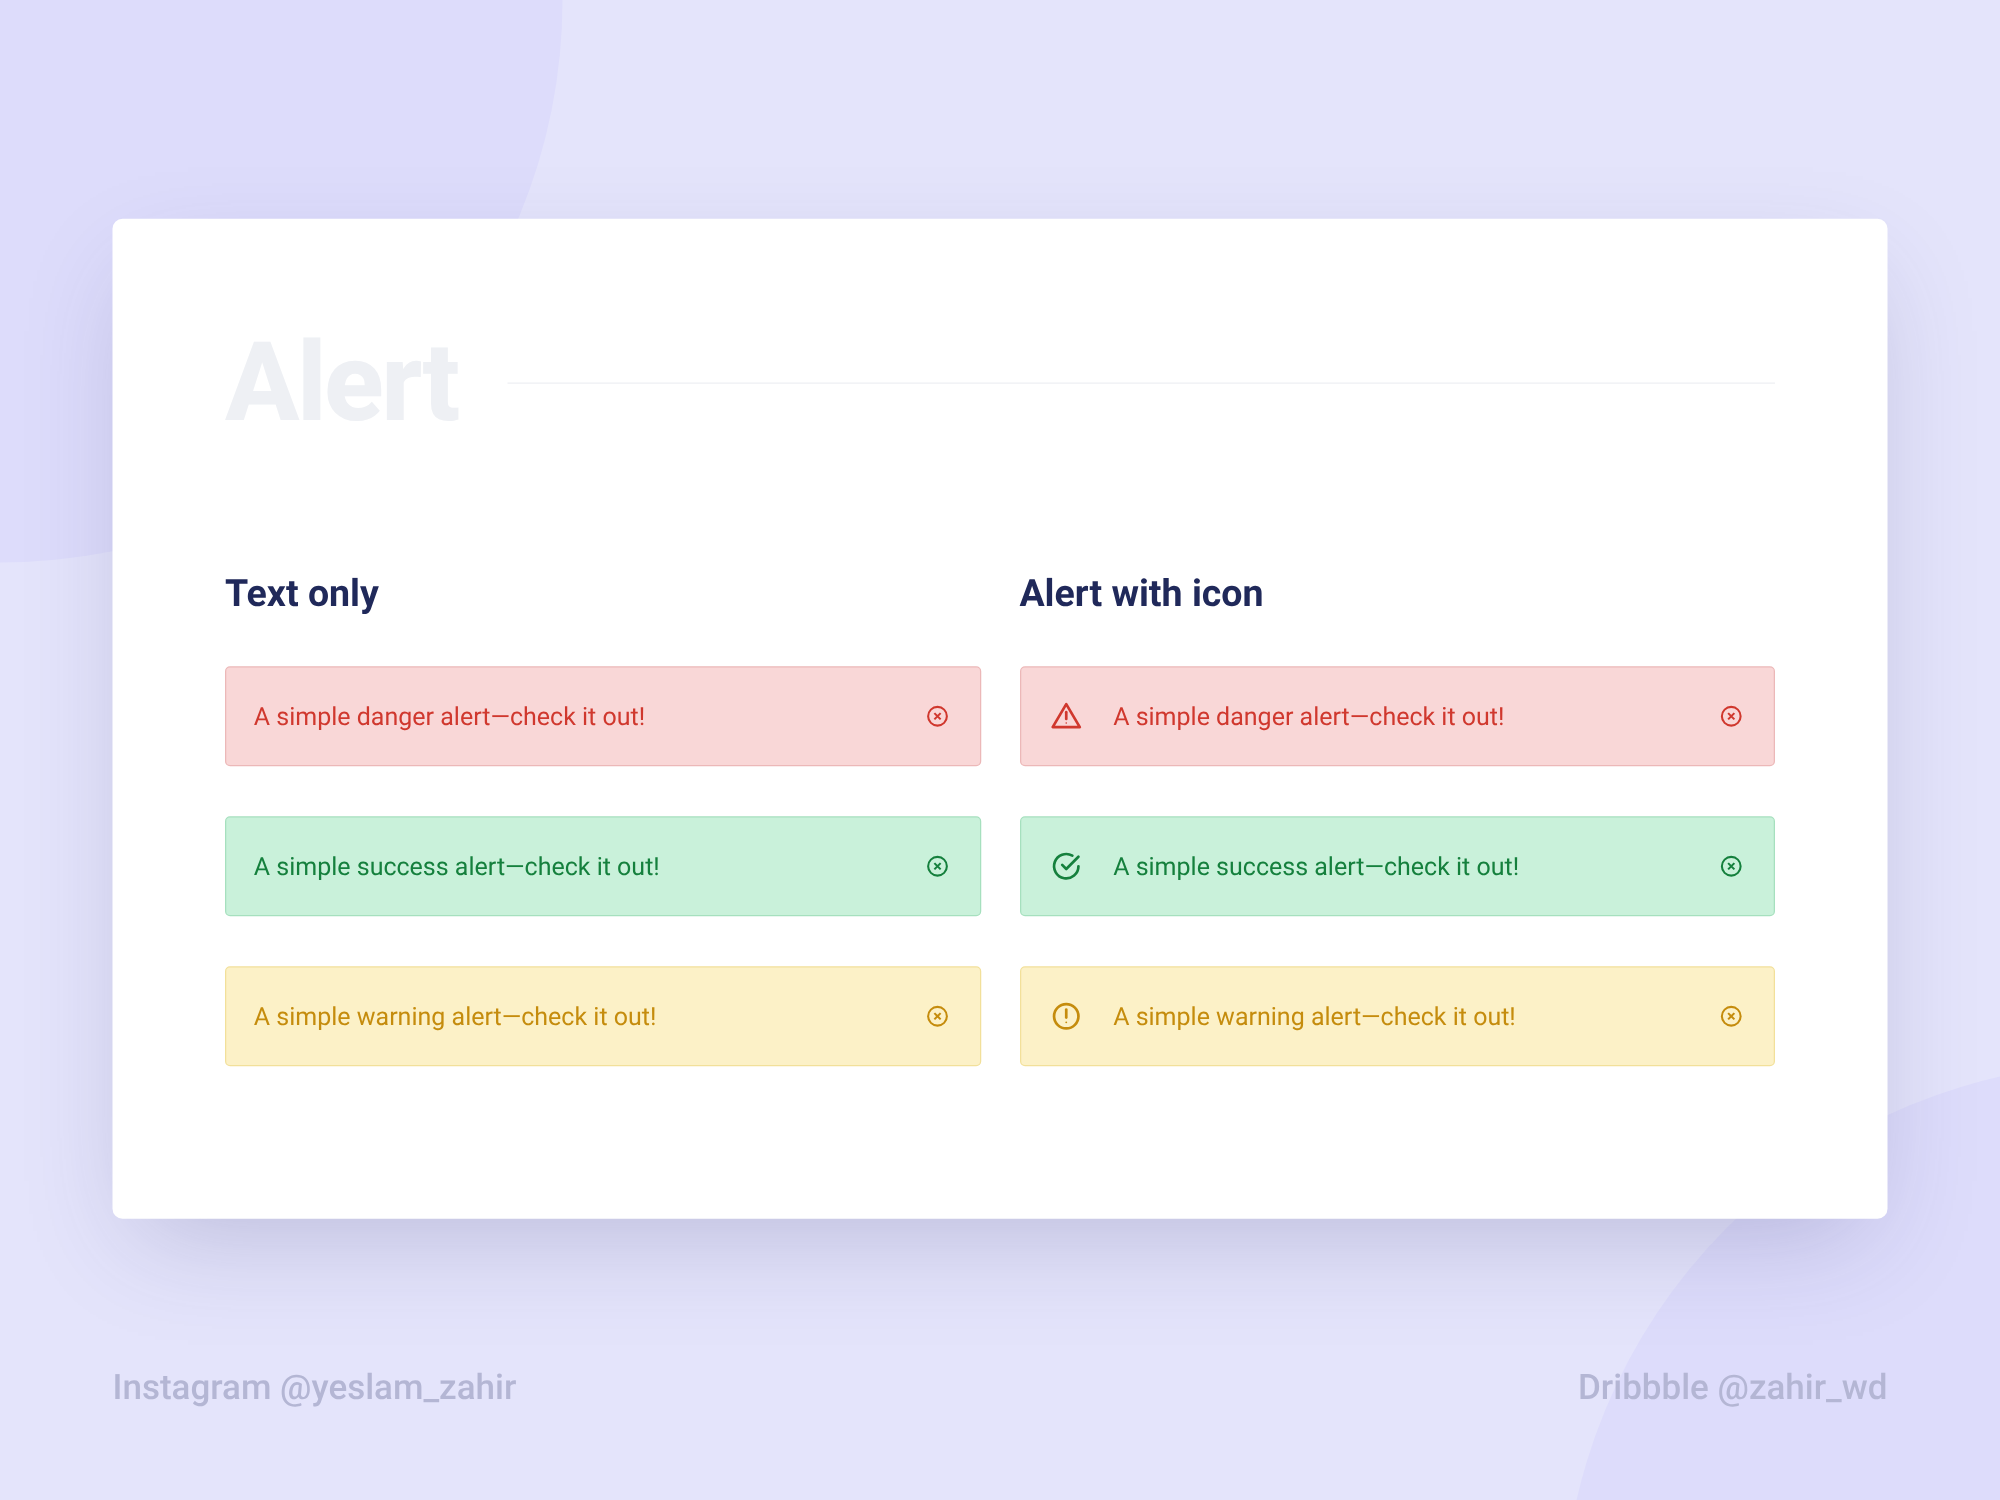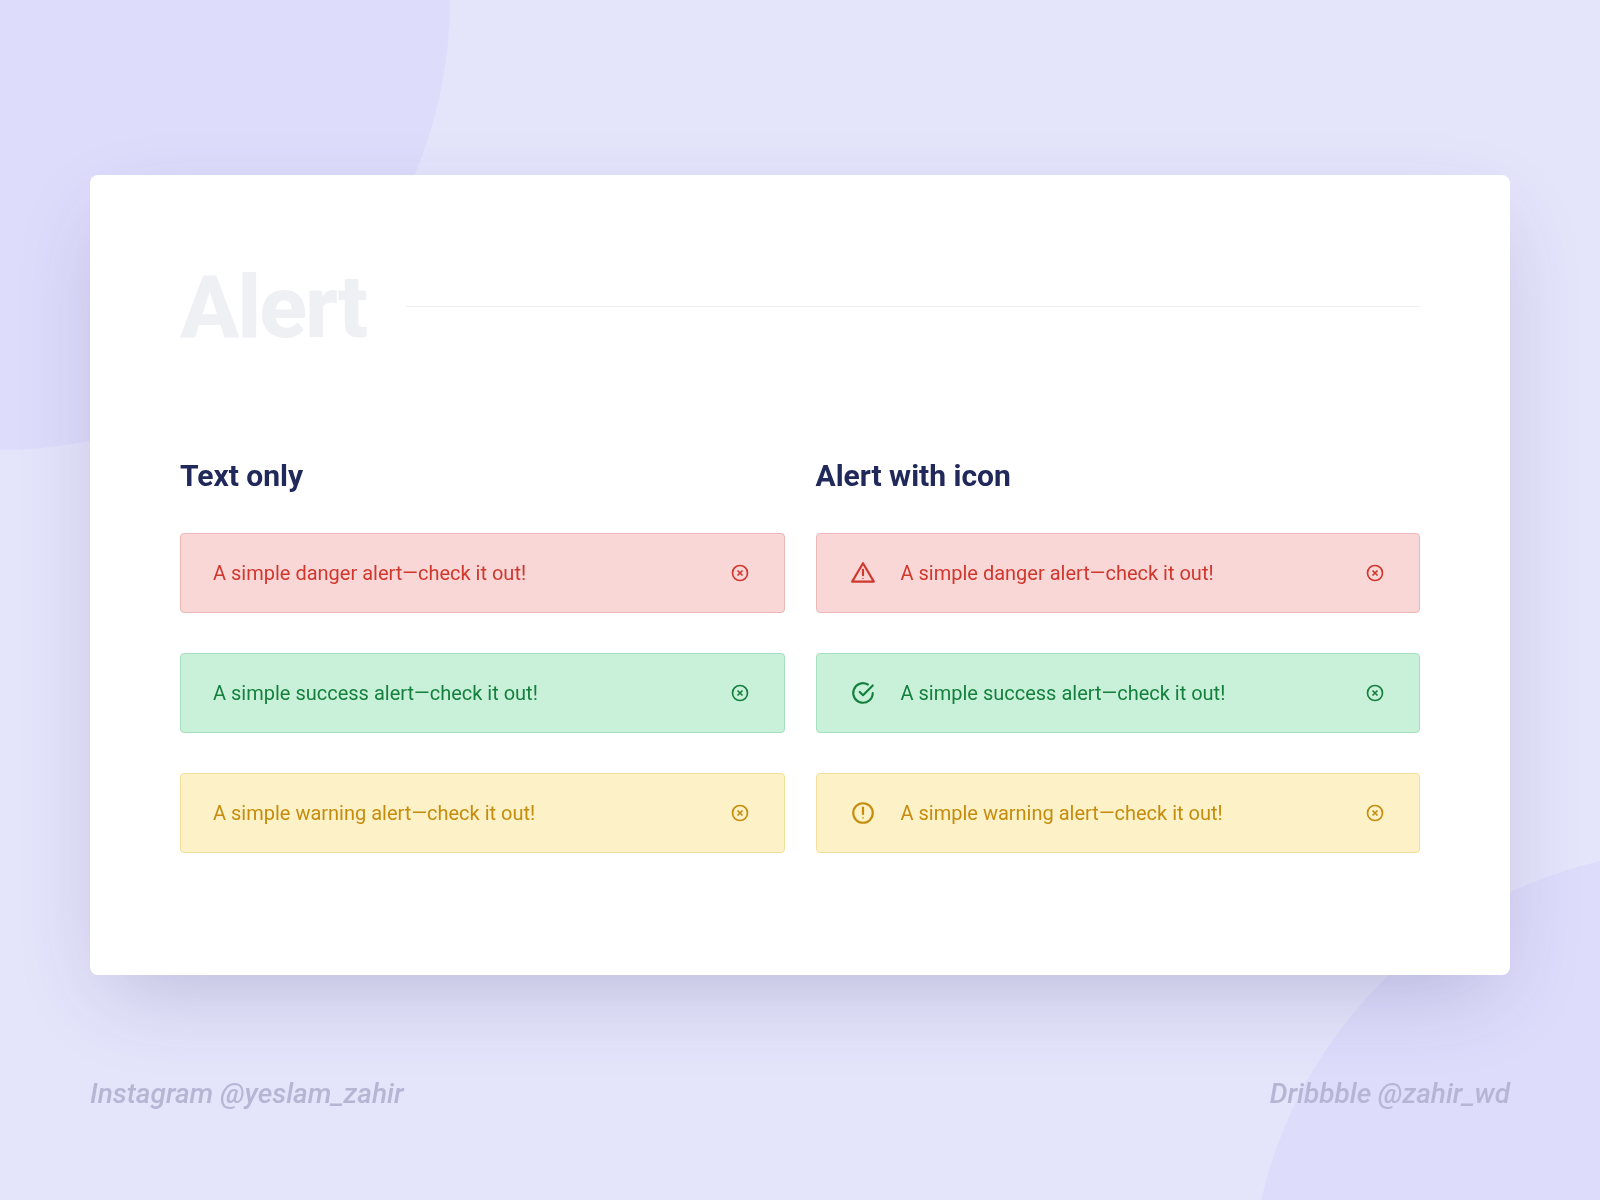--- a/index.html
+++ b/index.html
@@ -67,21 +67,21 @@
       font-size: 30px;
       font-weight: 700;
       color: #20295a;
       margin-bottom: 40px;
     }
     .alert {
       display: flex;
       align-items: center;
       border: 1px solid;
       border-radius: 4px;
-      padding: 0 32px;
+      padding: 0 22px;
       height: 80px;
       font-size: 20px;
       margin-bottom: 40px;
     }
     .alert:last-child { margin-bottom: 0; }
     .alert .icon-slot {
       width: 28px;
       height: 28px;
       margin-right: 24px;
       display: flex;
@@ -96,27 +96,26 @@
       flex-shrink: 0;
     }
     .alert-danger  { background:#f9d7d7; border-color:#ecb8b8; color:#d0382e; }
     .alert-success { background:#c9f1da; border-color:#a6e0be; color:#15803d; }
     .alert-warning { background:#fcf1c7; border-color:#f2e09a; color:#c58c0d; }
 
     svg { display:block; }
 
     .footer {
       position: absolute;
-      left: 90px; right: 90px; bottom: 90px;
+      left: 90px; right: 90px; bottom: 74px;
       display: flex;
       justify-content: space-between;
       color: #b4b6d4;
       font-size: 28px;
       font-weight: 500;
-      font-style: italic;
     }
   </style>
 </head>
 <body>
 
 <div class="bg-circle-1"></div>
 <div class="bg-circle-2"></div>
 
 <div class="card">
 

